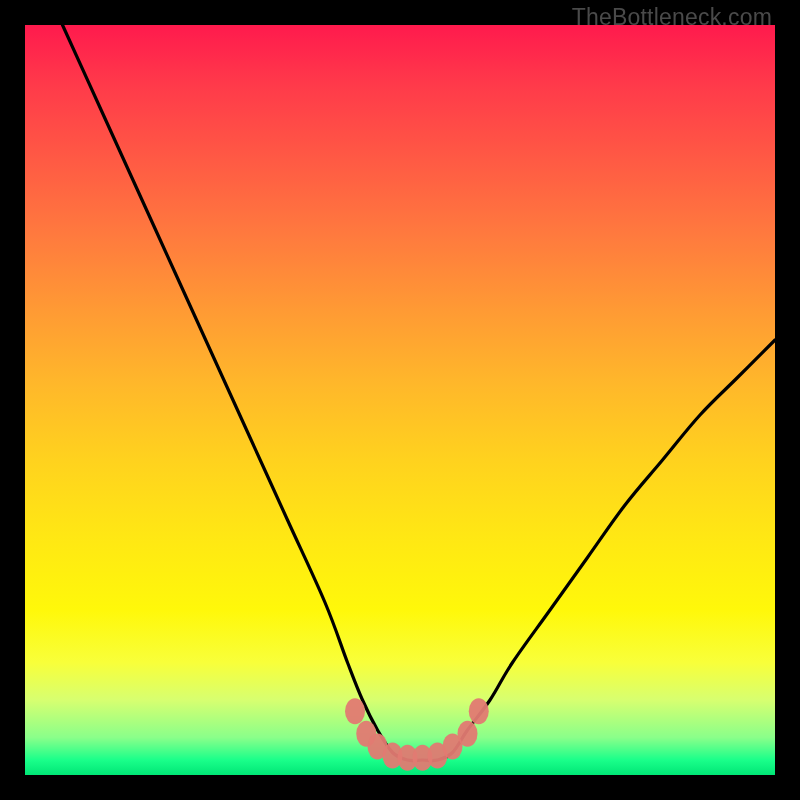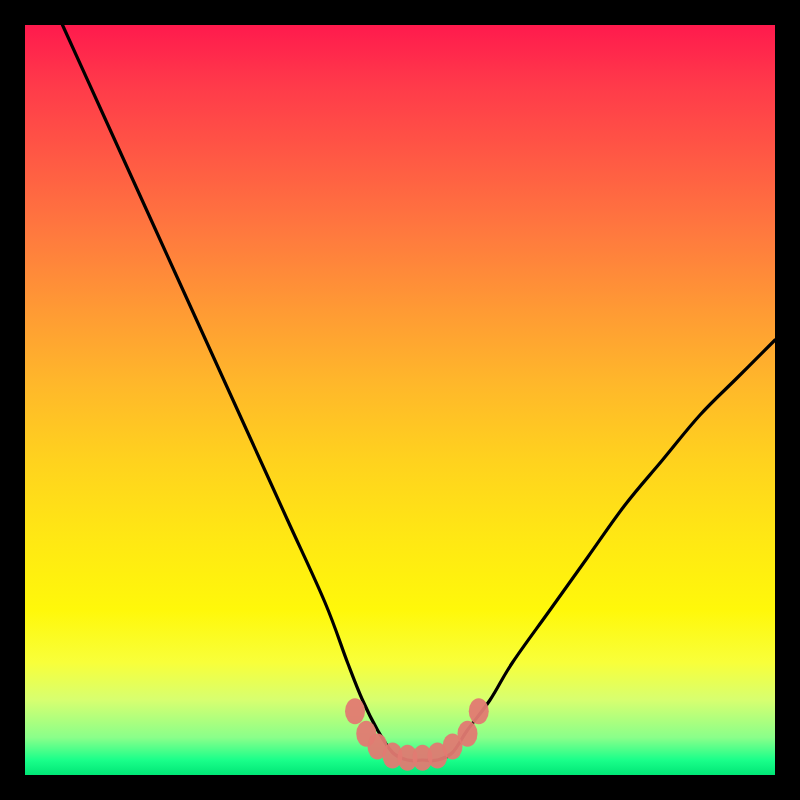--- a/index.html
+++ b/index.html
@@ -58,20 +58,21 @@
     top: 0;
     width: 750px;
     height: 750px;
     overflow: visible;
   }
 </style>
 </head>
 <body>
 
 <div class="frame">
+  <div class="watermark">TheBottleneck.com</div>
   <div class="plot">
     <svg class="curve" viewBox="0 0 750 750" preserveAspectRatio="none">
       <path id="curve-path" fill="none" stroke="#000000" stroke-width="3.2" stroke-linecap="round" d="M 37.50 0.00 C 44.25 14.85, 61.50 52.80, 75.00 82.50 C 88.50 112.20, 99.00 135.30, 112.50 165.00 C 126.00 194.70, 136.50 217.80, 150.00 247.50 C 163.50 277.20, 174.00 300.30, 187.50 330.00 C 201.00 359.70, 211.50 382.80, 225.00 412.50 C 238.50 442.20, 249.00 465.30, 262.50 495.00 C 276.00 524.70, 289.20 551.85, 300.00 577.50 C 310.80 603.15, 315.75 619.95, 322.50 637.50 C 329.25 655.05, 332.10 662.85, 337.50 675.00 C 342.90 687.15, 347.10 695.55, 352.50 705.00 C 357.90 714.45, 362.10 722.10, 367.50 727.50 C 372.90 732.90, 377.10 733.65, 382.50 735.00 C 387.90 736.35, 392.10 735.00, 397.50 735.00 C 402.90 735.00, 407.10 736.35, 412.50 735.00 C 417.90 733.65, 422.10 732.90, 427.50 727.50 C 432.90 722.10, 435.75 714.45, 442.50 705.00 C 449.25 695.55, 456.90 687.15, 465.00 675.00 C 473.10 662.85, 476.70 653.70, 487.50 637.50 C 498.30 621.30, 511.50 603.90, 525.00 585.00 C 538.50 566.10, 549.00 551.40, 562.50 532.50 C 576.00 513.60, 586.50 497.55, 600.00 480.00 C 613.50 462.45, 624.00 451.20, 637.50 435.00 C 651.00 418.80, 661.50 404.85, 675.00 390.00 C 688.50 375.15, 699.00 366.00, 712.50 352.50 C 726.00 339.00, 743.25 321.75, 750.00 315.00"></path>
       <g id="markers">
           <ellipse cx="330.00" cy="686.25" rx="10" ry="13" fill="#e27a72" fill-opacity="0.95"></ellipse>
           <ellipse cx="341.25" cy="708.75" rx="10" ry="13" fill="#e27a72" fill-opacity="0.95"></ellipse>
           <ellipse cx="352.50" cy="721.50" rx="10" ry="13" fill="#e27a72" fill-opacity="0.95"></ellipse>
           <ellipse cx="367.50" cy="730.50" rx="10" ry="13" fill="#e27a72" fill-opacity="0.95"></ellipse>
           <ellipse cx="382.50" cy="732.75" rx="10" ry="13" fill="#e27a72" fill-opacity="0.95"></ellipse>
           <ellipse cx="397.50" cy="732.75" rx="10" ry="13" fill="#e27a72" fill-opacity="0.95"></ellipse>

